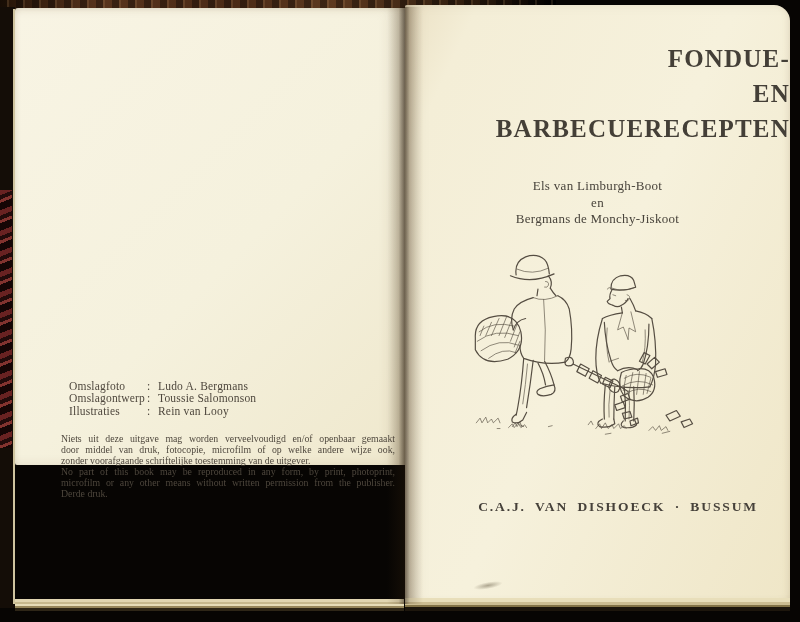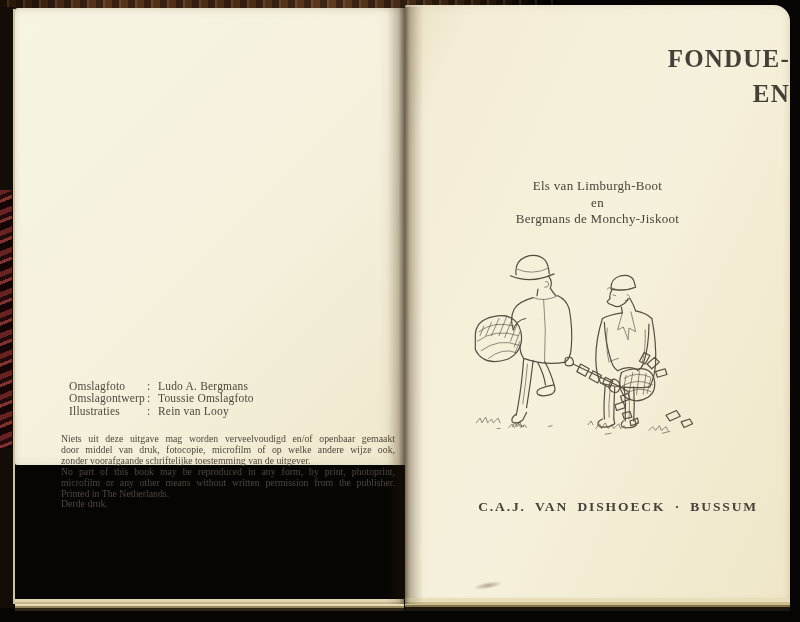--- a/index.html
+++ b/index.html
@@ -74,44 +74,44 @@
   <div class="page page-left">
     <div class="credits">
       <div class="credit-row">
         <span class="c-label">Omslagfoto</span>
           <span class="c-colon">:</span>
           <span class="c-value">Ludo A. Bergmans</span>
       </div>
       <div class="credit-row">
         <span class="c-label">Omslagontwerp</span>
           <span class="c-colon">:</span>
-          <span class="c-value">Toussie Omslagfoto</span>
+          <span class="c-value">Toussie Salomonson</span>
       </div>
       <div class="credit-row">
         <span class="c-label">Illustraties</span>
           <span class="c-colon">:</span>
           <span class="c-value">Rein van Looy</span>
       </div>
     </div>
 
     <div class="colophon">
       <div class="just">Niets uit deze uitgave mag worden verveelvoudigd en/of openbaar gemaakt</div>
       <div class="just">door middel van druk, fotocopie, microfilm of op welke andere wijze ook,</div>
       <div>zonder voorafgaande schriftelijke toestemming van de uitgever.</div>
       <div class="just">No part of this book may be reproduced in any form, by print, photoprint,</div>
       <div class="just">microfilm or any other means without written permission from the publisher.</div>
-      <div>Printed in The Netherlands.</div>
       <div>Derde druk.</div>
     </div>
   </div>
 
   <div class="page page-right">
     <div class="title-block">
       <div>FONDUE-</div>
       <div>EN</div>
+      <div>BARBECUERECEPTEN</div>
     </div>
 
     <div class="authors">
       <div>Els van Limburgh-Boot</div>
       <div>en</div>
       <div>Bergmans de Monchy-Jiskoot</div>
     </div>
 
     <svg class="illustration" viewBox="0 0 253 198" xmlns="http://www.w3.org/2000/svg">
 

